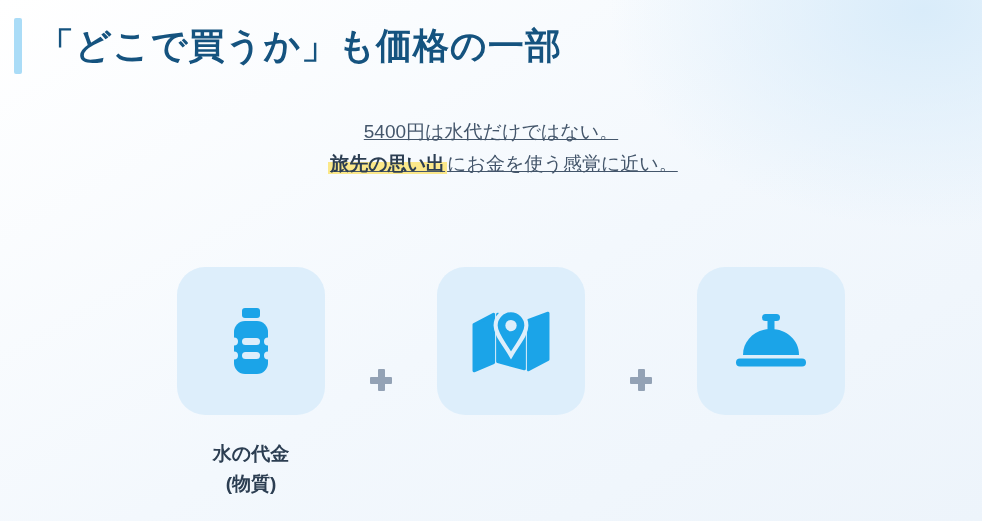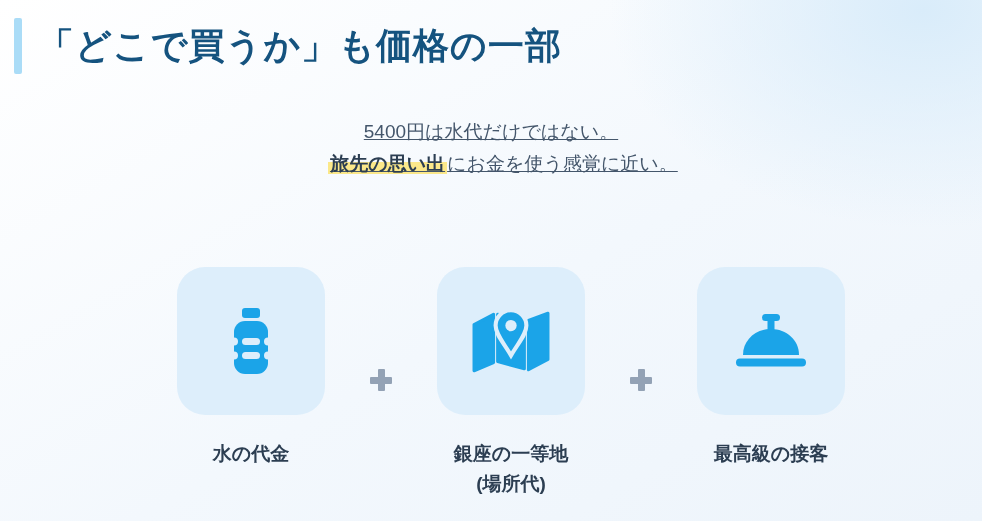--- a/index.html
+++ b/index.html
@@ -102,51 +102,47 @@
           <circle class="hole" cx="3" cy="34.5" r="4"></circle>
           <circle class="hole" cx="37" cy="34.5" r="4"></circle>
           <circle class="hole" cx="3" cy="48.5" r="4"></circle>
           <circle class="hole" cx="37" cy="48.5" r="4"></circle>
           <rect class="hole" x="11" y="31" width="18" height="7" rx="3.5"></rect>
           <rect class="hole" x="11" y="45" width="18" height="7" rx="3.5"></rect>
         </svg>
       </div>
       <div class="item-label">
         <div>水の代金</div>
+        <div>(物質)</div>
       </div>
     </div>
 
     <div class="plus"></div>
 
     <div class="item-col">
       <div class="icon-card">
         <svg width="78" height="66" viewBox="0 0 76 64">
           <path class="panel" d="M2 16 L21 6 L21 53 L2 61 Z"></path>
           <path class="panel" d="M25 6 L51 13 L51 59 L25 52 Z"></path>
           <path class="panel" d="M55 12 L74 5 L74 50 L55 60 Z"></path>
           <path class="pin" d="M38 2 C29.7 2 23 8.7 23 17 C23 25.5 31 34 38 46 C45 34 53 25.5 53 17 C53 8.7 46.3 2 38 2 Z"></path>
           <circle class="hole" cx="38" cy="17" r="5.5"></circle>
         </svg>
       </div>
-      <div class="item-label">
-        <div>銀座の一等地</div>
-        <div>(場所代)</div>
-      </div>
     </div>
 
     <div class="plus"></div>
 
     <div class="item-col">
       <div class="icon-card">
         <svg width="72" height="54" viewBox="0 0 72 54">
           <rect class="ink" x="27" y="0" width="18" height="7" rx="3.5"></rect>
           <rect class="ink" x="32.5" y="5" width="7" height="12"></rect>
           <path class="ink" d="M8 41 C8 26 20.5 15 36 15 C51.5 15 64 26 64 41 Z"></path>
           <rect class="ink" x="1" y="44.5" width="70" height="8" rx="4"></rect>
         </svg>
       </div>
       <div class="item-label">
-        <div>最高級の接客</div>
       </div>
     </div>
 
   </div>
 </div>
 
 </body></html>

